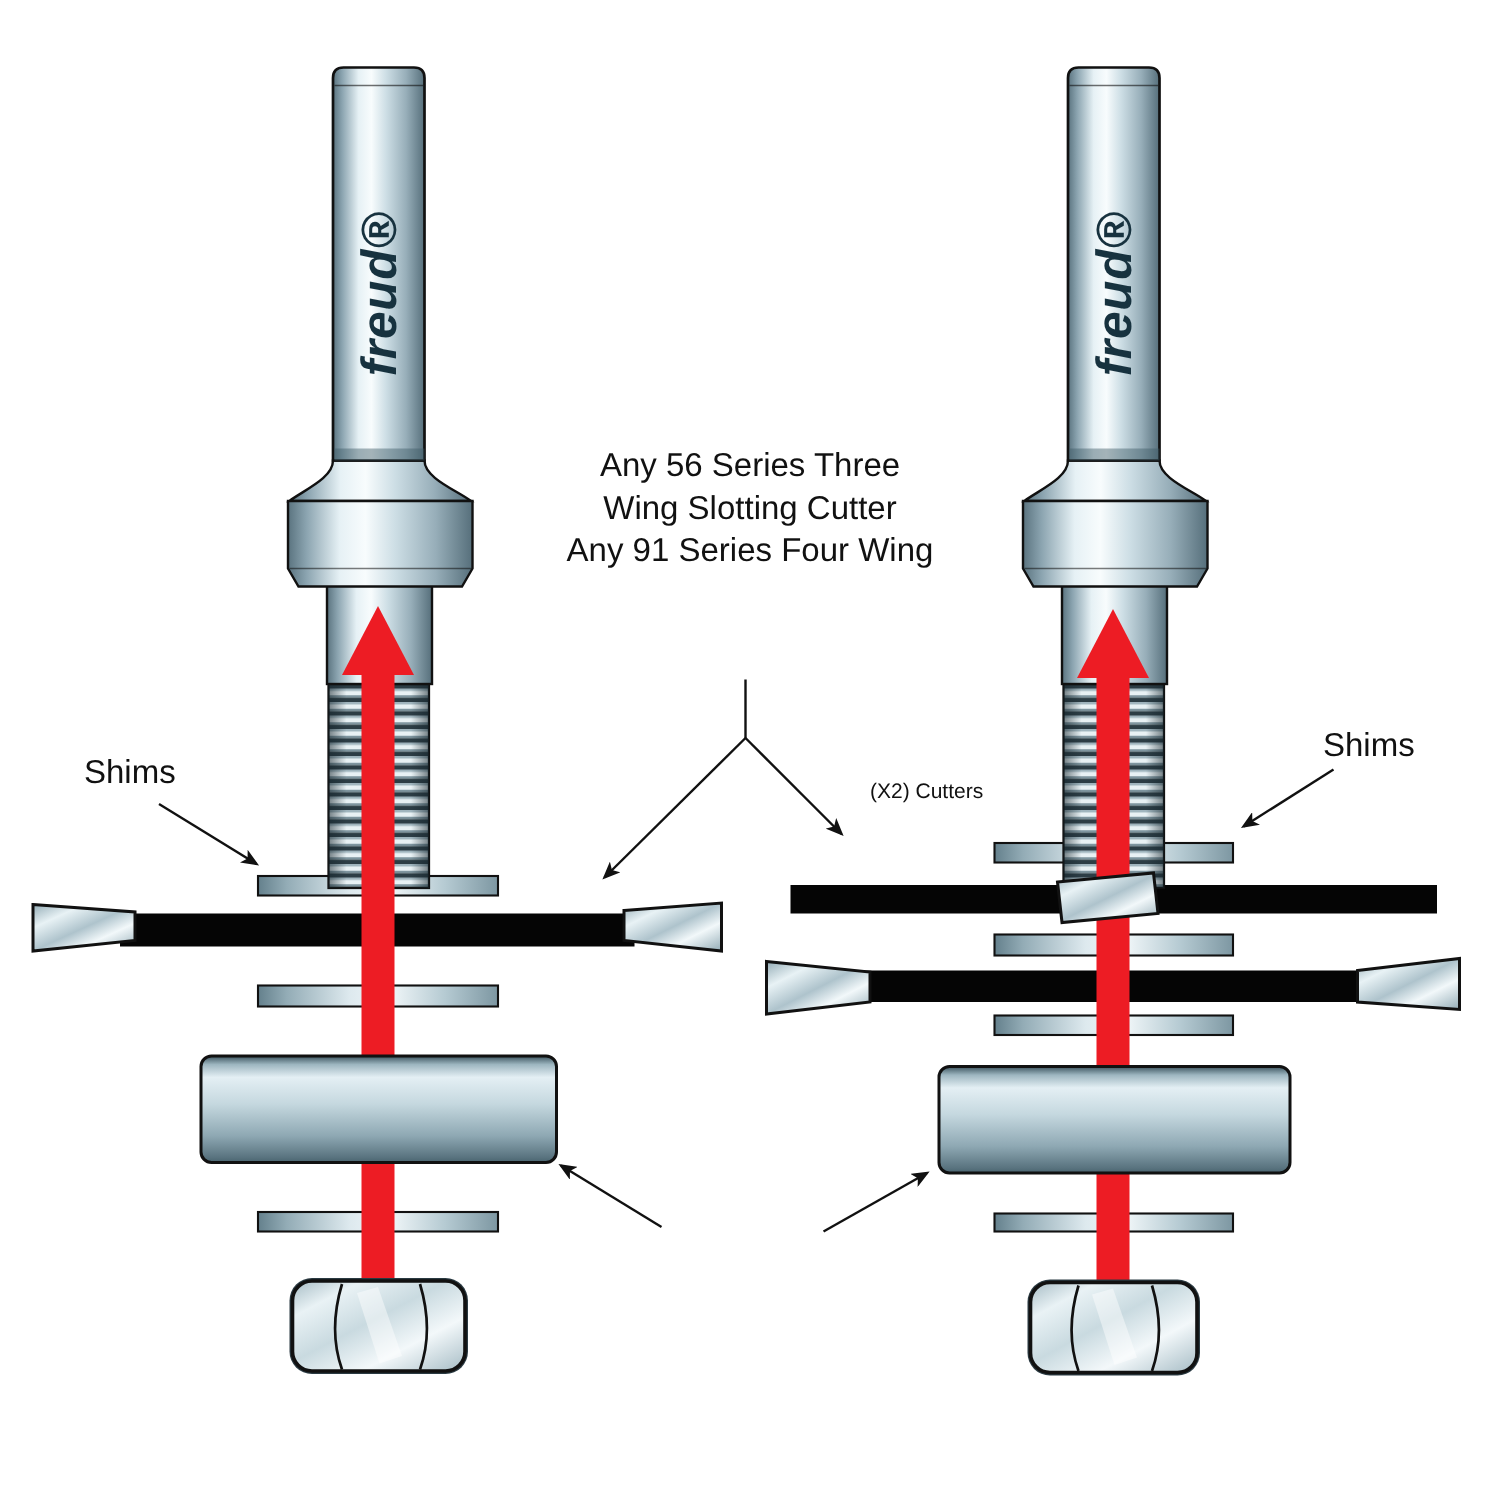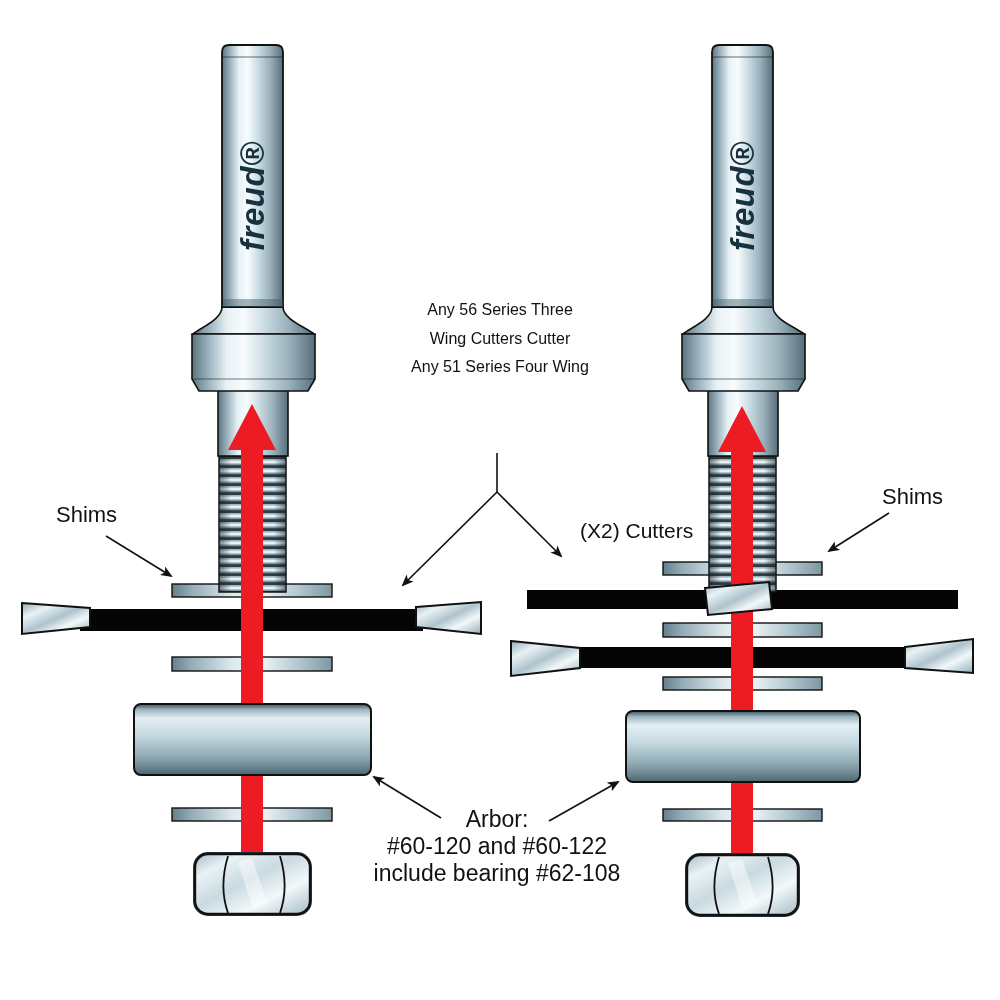--- a/index.html
+++ b/index.html
@@ -6,25 +6,25 @@
   body{width:1000px;height:1000px;position:relative;overflow:hidden;
        font-family:"Liberation Sans", sans-serif;color:#111;}
   .stage{position:absolute;left:0;top:0;width:1000px;height:1000px;}
   svg{position:absolute;left:0;top:0;}
   .lbl{position:absolute;white-space:nowrap;color:#111;}
   .note{position:absolute;text-align:center;color:#111;}
   .note span{display:block;}
   .brand{position:absolute;transform:translate(-50%,-50%) rotate(-90deg);
          font-style:italic;font-weight:bold;font-size:33px;letter-spacing:.5px;
          color:#17323f;white-space:nowrap;}
-  #center-note{left:330px;top:296px;width:340px;font-size:16px;line-height:28.5px;}
+  #center-note{left:330px;top:296px;width:340px;font-size:22px;line-height:28.5px;}
   #arbor-note{left:347px;top:806px;width:300px;font-size:23px;line-height:27px;}
   #shims-left{left:56px;top:502px;font-size:22px;}
   #shims-right{left:882px;top:484px;font-size:22px;}
-  #x2-cutters{left:580px;top:519px;font-size:21px;}
+  #x2-cutters{left:580px;top:519px;font-size:14px;}
 </style>
 </head>
 <body>
 
 <div class="stage">
 
 <svg width="1000" height="1000" viewBox="0 0 1000 1000">
   <defs>
     <linearGradient id="cyl" x1="0" y1="0" x2="1" y2="0">
       <stop offset="0" stop-color="#5a737f"></stop>
@@ -173,27 +173,22 @@
     <path d="M441,818 L374,777" marker-end="url(#ah)"></path>
     <path d="M549,821 L618,782" marker-end="url(#ah)"></path>
   </g>
 </svg>
 
 <div class="brand" style="left:253px;top:196px;">freud®</div>
 <div class="brand" style="left:743px;top:196px;">freud®</div>
 
 <div class="note" id="center-note">
   <span>Any 56 Series Three</span>
-  <span>Wing Cutters Cutter</span>
-  <span>Any 51 Series Four Wing</span>
+  <span>Wing Slotting Cutter</span>
+  <span>Any 91 Series Four Wing</span>
 </div>
 
 <div class="lbl" id="shims-left">Shims</div>
 <div class="lbl" id="shims-right">Shims</div>
 <div class="lbl" id="x2-cutters">(X2) Cutters</div>
 
-<div class="note" id="arbor-note">
-  <span>Arbor:</span>
-  <span>#60-120 and #60-122</span>
-  <span>include bearing #62-108</span>
-</div>
 
 </div>
 
 </body></html>

